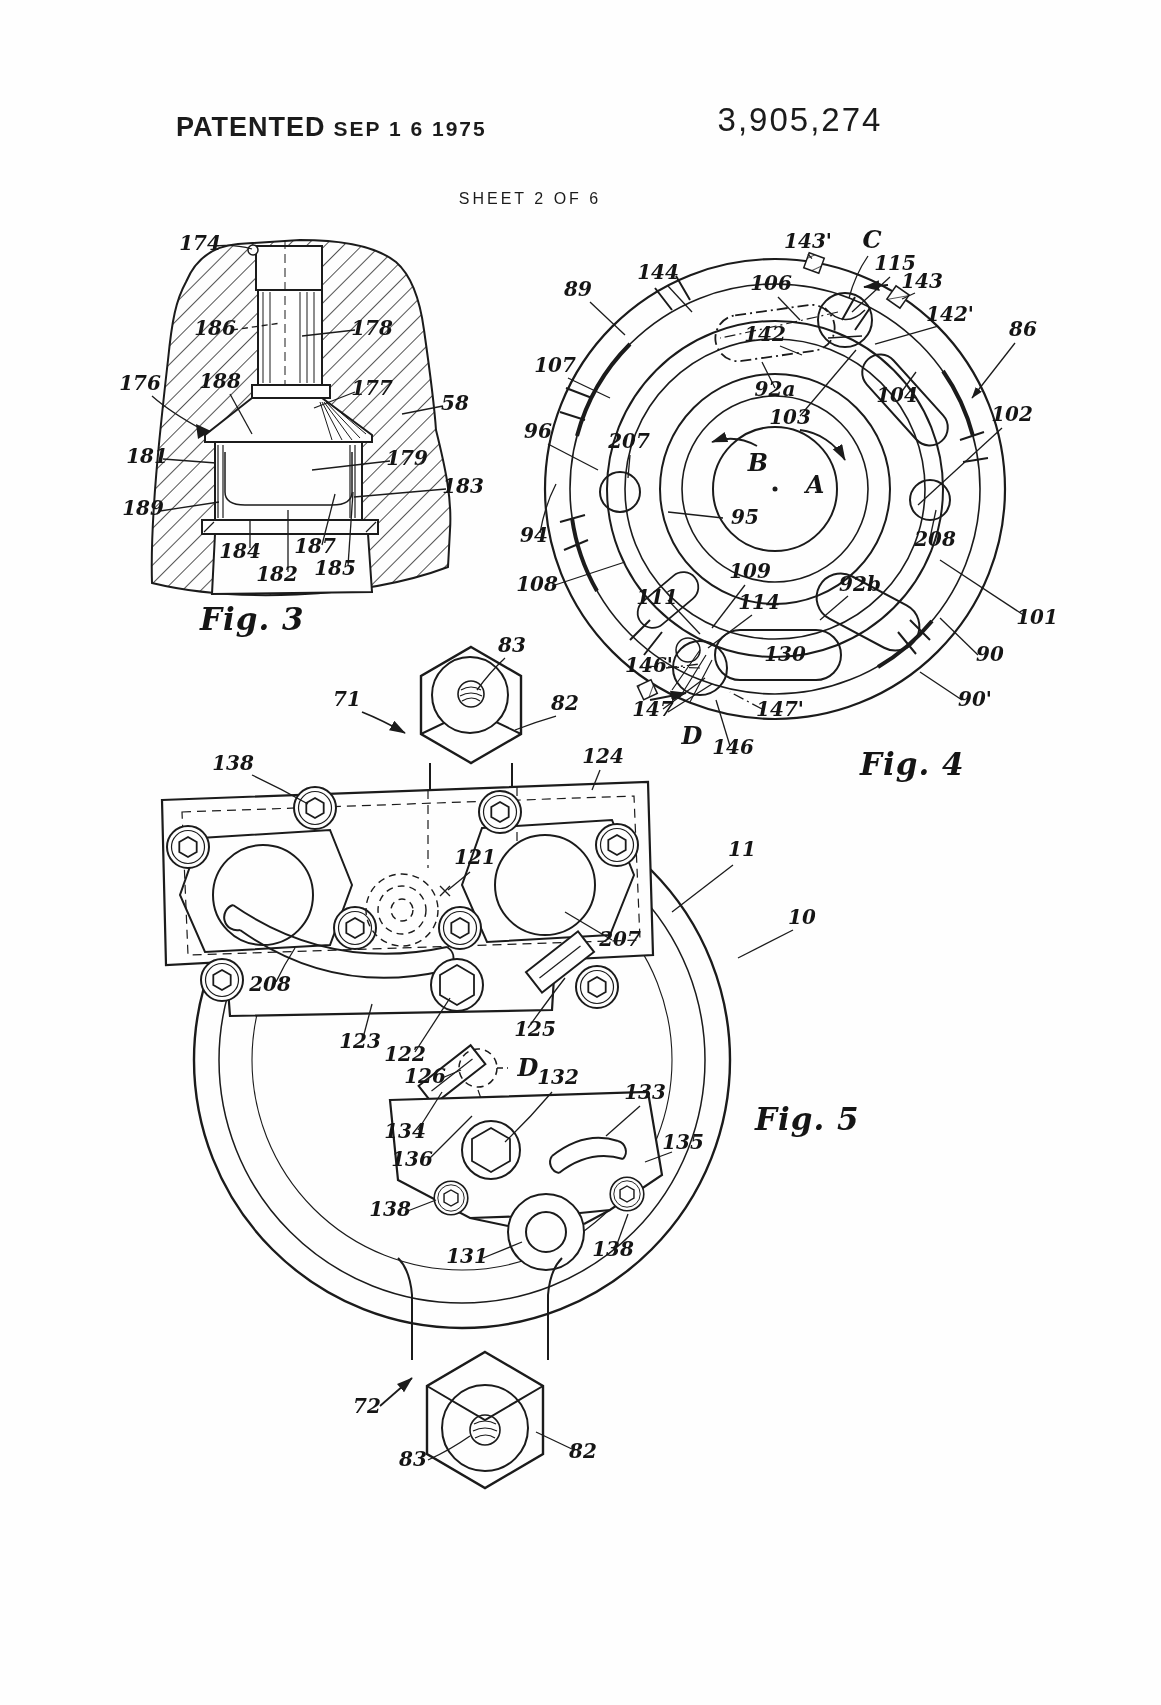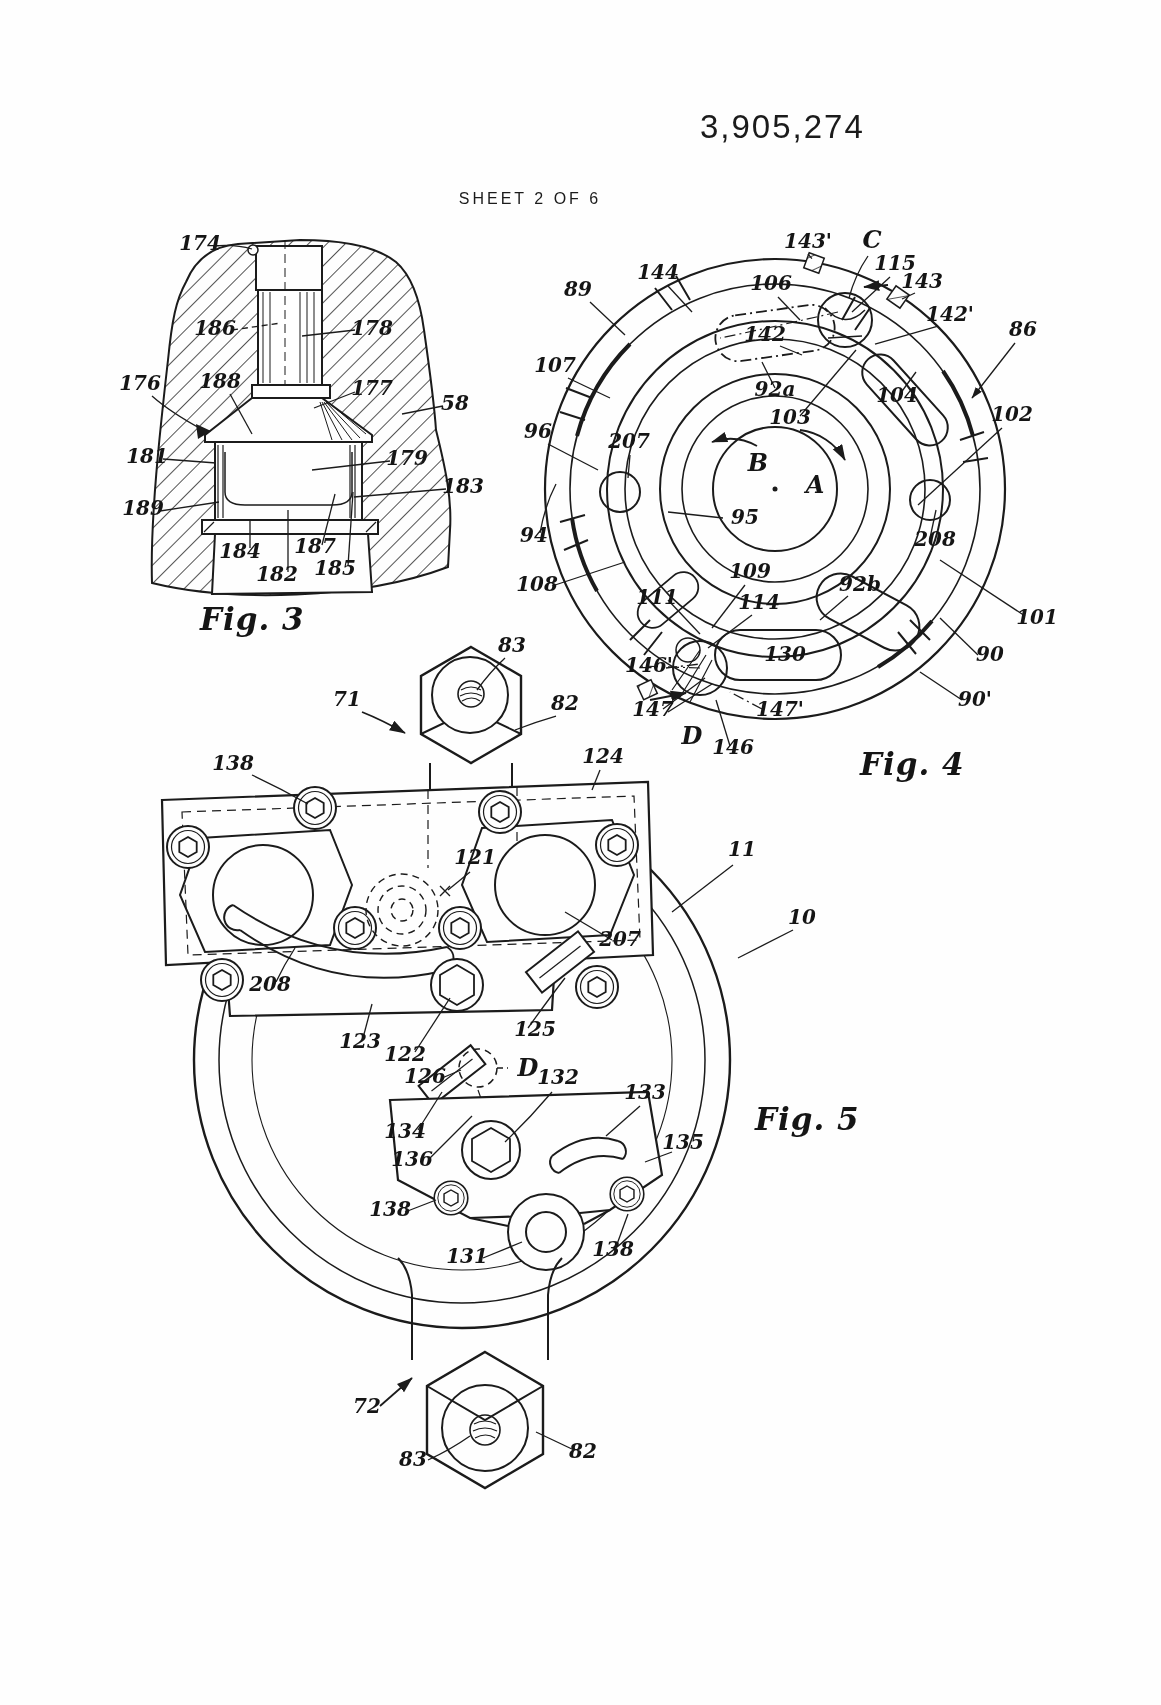--- a/index.html
+++ b/index.html
@@ -3,35 +3,38 @@
 <meta charset="utf-8">
 <style>
   html,body{margin:0;padding:0;background:#e8e8e8;}
   #page{position:relative;width:1161px;height:1705px;background:#fefefe;overflow:hidden;
         font-family:"Liberation Sans",sans-serif;color:#1b1b1b;}
   #art{position:absolute;left:0;top:0;}
   .hdr-stamp{position:absolute;left:176px;top:112px;font-family:"Liberation Sans",sans-serif;
              font-weight:bold;letter-spacing:1px;white-space:nowrap;}
   .hdr-stamp .pat{font-size:27px;}
   .hdr-stamp .dat{font-size:21px;margin-left:8px;letter-spacing:2px;}
-  .hdr-num{position:absolute;left:700px;top:108px;width:200px;text-align:left;
+  .hdr-num{position:absolute;left:700px;top:101px;width:200px;text-align:center;
            font-size:33px;letter-spacing:2px;font-family:"Liberation Sans",sans-serif;}
   .hdr-sheet{position:absolute;left:420px;top:170px;width:220px;text-align:center;
              font-size:16px;letter-spacing:3px;font-family:"Liberation Sans",sans-serif;margin-top:20px;}
   .lbl{font:italic 700 20px "DejaVu Serif",serif;fill:#151515;}
   .lblbig{font:italic 700 24px "DejaVu Serif",serif;fill:#151515;}
   .cap{font:italic 700 31px "DejaVu Serif",serif;fill:#151515;letter-spacing:1px;}
   .ink{stroke:#1b1b1b;fill:none;}
   .white{fill:#fefefe;}
 </style>
 </head>
 <body>
 
 <div id="page">
 
+  <div class="hdr-stamp">
+    <span class="pat">PATENTED</span><span class="dat">SEP 1 6 1975</span>
+  </div>
   <div class="hdr-num">3,905,274</div>
   <div class="hdr-sheet">SHEET 2 OF 6</div>
 
   <svg id="art" width="1161" height="1705" viewBox="0 0 1161 1705">
     <defs>
       <pattern id="hatch" width="13" height="13" patternUnits="userSpaceOnUse" patternTransform="rotate(45)">
         <rect width="13" height="13" fill="#fefefe"></rect>
         <line x1="0" y1="0" x2="0" y2="13" stroke="#1b1b1b" stroke-width="1.5"></line>
       </pattern>
       <marker id="arr" markerWidth="11" markerHeight="8" refX="8.5" refY="3" orient="auto">

